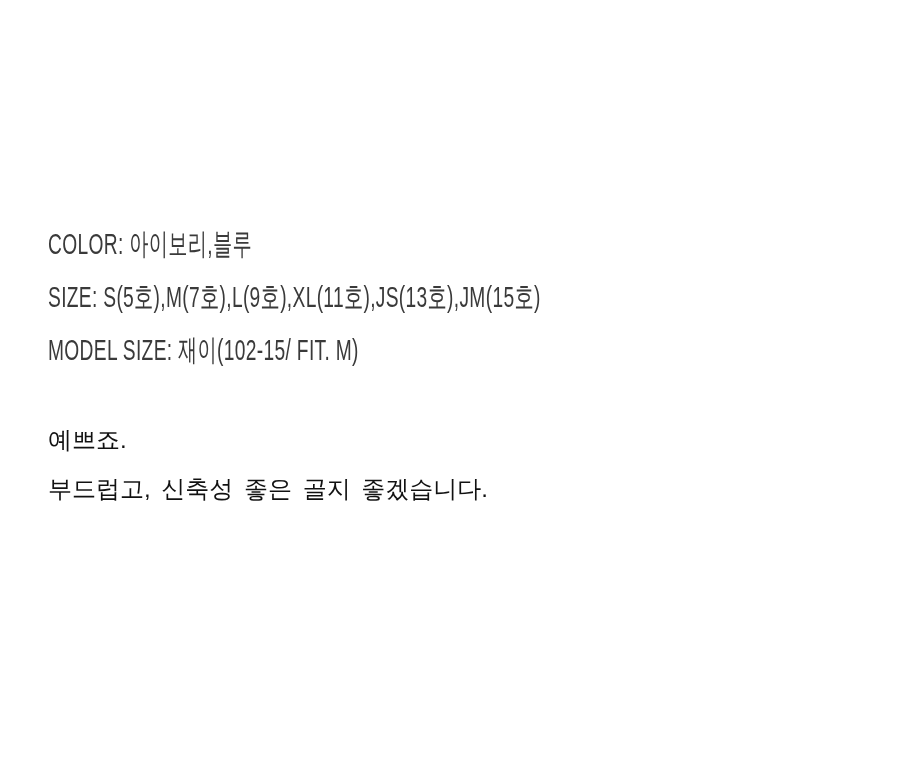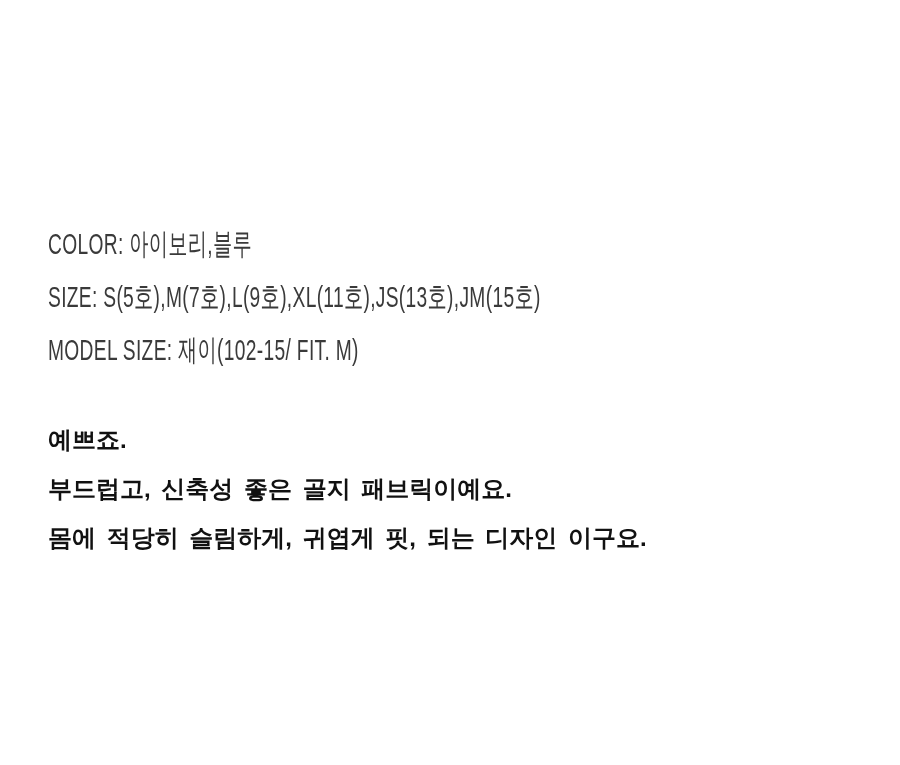--- a/index.html
+++ b/index.html
@@ -46,37 +46,36 @@
   
   .desc {
     position: absolute;
     left: 48px;
     top: 415px;
   }
   .desc-line {
     margin: 0;
     line-height: 49px;
     font-size: 24px;
-    font-weight: 700;
+    font-weight: 400;
     color: var(--desc-text);
     white-space: nowrap;
     word-spacing: 4px;
     font-family: "Liberation Sans", sans-serif;
   }
 </style>
 </head>
 <body>
 
 <div class="page">
 
   <section class="specs">
     <p class="spec-line">COLOR: 아이보리,블루</p>
     <p class="spec-line">SIZE: S(5호),M(7호),L(9호),XL(11호),JS(13호),JM(15호)</p>
     <p class="spec-line">MODEL SIZE: 재이(102-15/ FIT. M)</p>
   </section>
 
   <section class="desc">
     <p class="desc-line">예쁘죠.</p>
-    <p class="desc-line">부드럽고, 신축성 좋은 골지 패브릭이예요.</p>
-    <p class="desc-line">몸에 적당히 슬림하게, 귀엽게 핏, 되는 디자인 이구요.</p>
+    <p class="desc-line">부드럽고, 신축성 좋은 골지 좋겠습니다.</p>
   </section>
 
 </div>
 
 </body></html>

